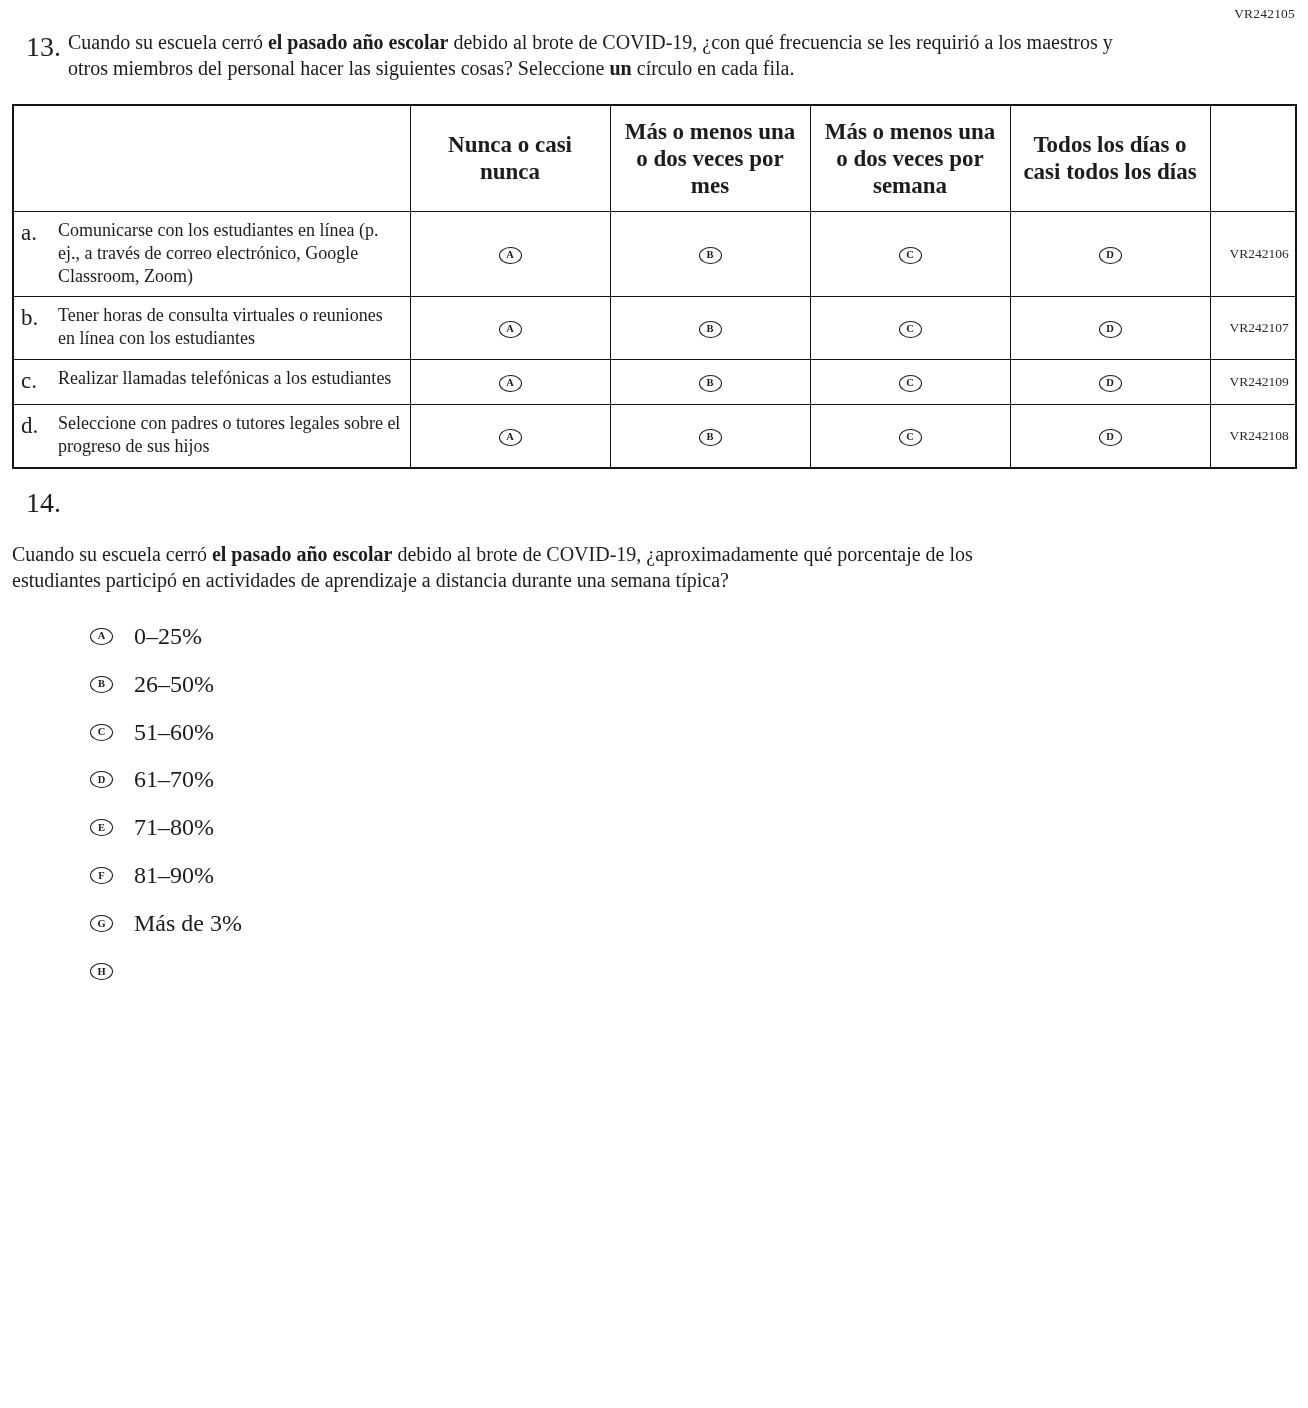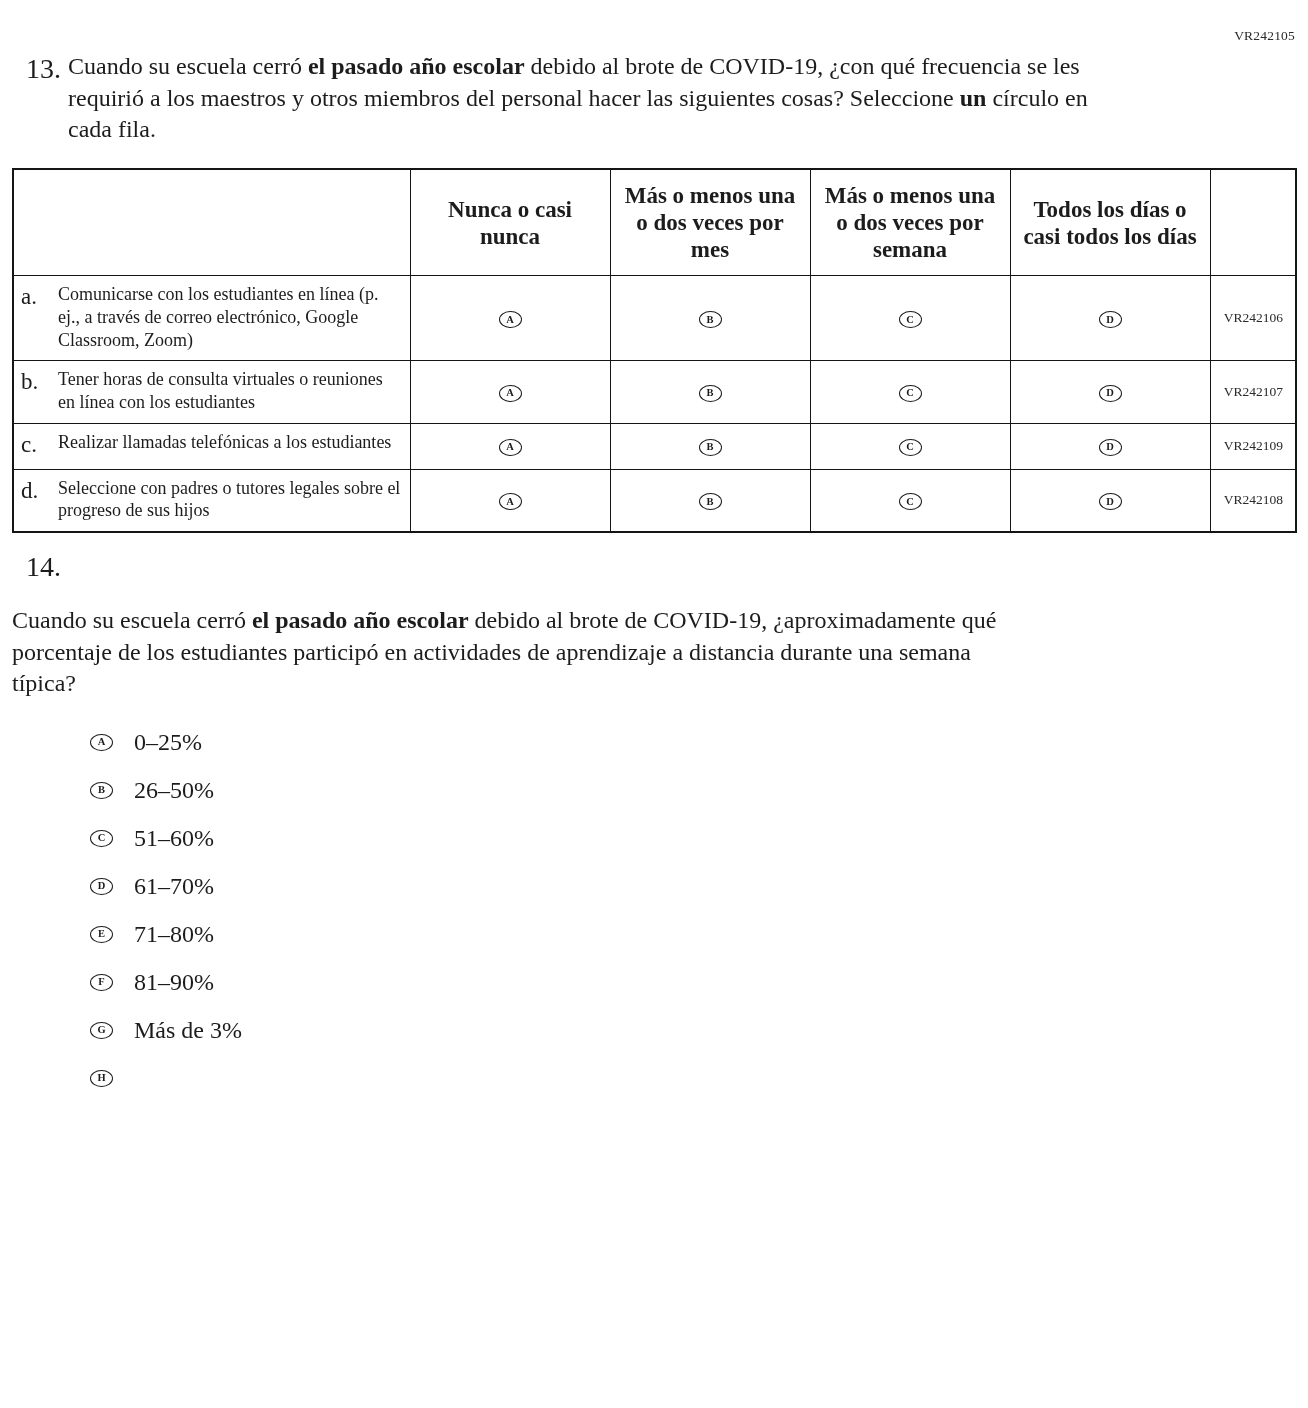--- a/index.html
+++ b/index.html
@@ -3,30 +3,30 @@
 <meta charset="utf-8">
 <style>
   * { margin:0; padding:0; box-sizing:border-box; }
   html, body { background:#ffffff; }
   body {
     width:1308px; height:1408px;
     color:#1c1c1c;
     font-family:"Liberation Serif", serif;
     overflow:hidden;
   }
-  .page { position:relative; width:1308px; height:988px; padding:6px 13px 0 12px;margin-top:22px; }
+  .page { position:relative; width:1308px; height:988px; padding:6px 13px 0 12px; }
 
   .form-code { font-size:13.5px; letter-spacing:.2px; text-align:right; color:#2a2a2a; }
   .form-code.mid { margin-top:120px; }
 
   .question { display:flex; align-items:flex-start; }
   .q13 { margin-top:7px; }
   .q14 { margin-top:16px;flex-direction:column; }
   .qnum { flex:0 0 56px; padding-left:14px; font-weight:normal; font-size:28px; line-height:1.32; }
-  .qtext { font-size:24px; line-height:1.32; }
+  .qtext { font-size:20px; line-height:1.32; }
   .q13 .qtext { max-width:1062px; }
   .q14 .qtext { max-width:1000px; }
   .b { font-weight:bold; }
 
   table.resp {
     border-collapse:collapse; margin:22px 0 0 0; width:1283px;
     border:2.2px solid #151515; table-layout:fixed;
   }
   table.resp th, table.resp td { border:1.6px solid #151515; }
   col.c-label { width:397px; }
@@ -35,22 +35,22 @@
   thead th {
     font-size:23px; font-weight:bold; text-align:center; vertical-align:middle;
     line-height:1.18; padding:12px 6px; border-bottom:4px solid #151515;
   }
   td.label-cell { vertical-align:top; padding:7px 8px 9px 7px; }
   .label-flex { display:flex; }
   .row-letter { flex:0 0 37px; font-size:23px; line-height:1.26; }
   .row-text { font-size:18px; line-height:1.26; }
   td.ans { text-align:center; vertical-align:middle; }
   td.code-cell {
-    font-size:13.5px; text-align:right; vertical-align:middle;
-    color:#2a2a2a; padding:2px 12px;
+    font-size:13.5px; text-align:left; vertical-align:middle;
+    color:#2a2a2a; padding:2px 19px;
   }
 
   .bubble {
     display:inline-flex; align-items:center; justify-content:center;
     width:23px; height:17px; border:1.5px solid #1c1c1c; border-radius:50%;
     font-size:10.5px; font-weight:bold; line-height:1; background:#fff;
     cursor:pointer; flex:0 0 auto;
   }
 
   .opts { margin:27px 0 0 78px; }

